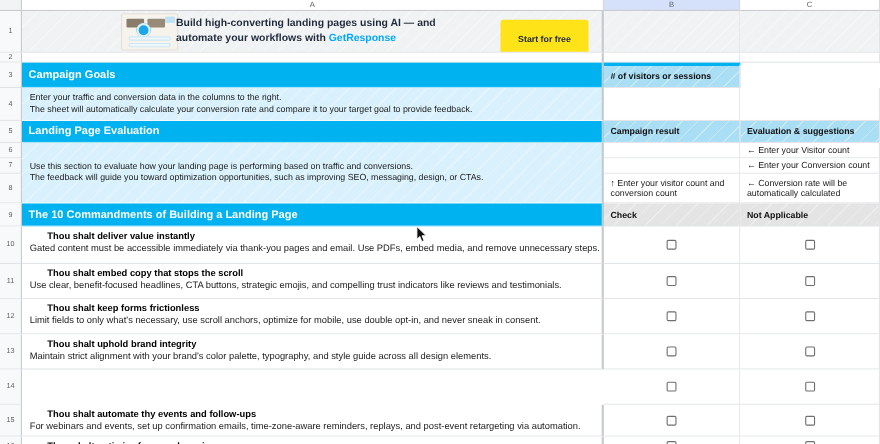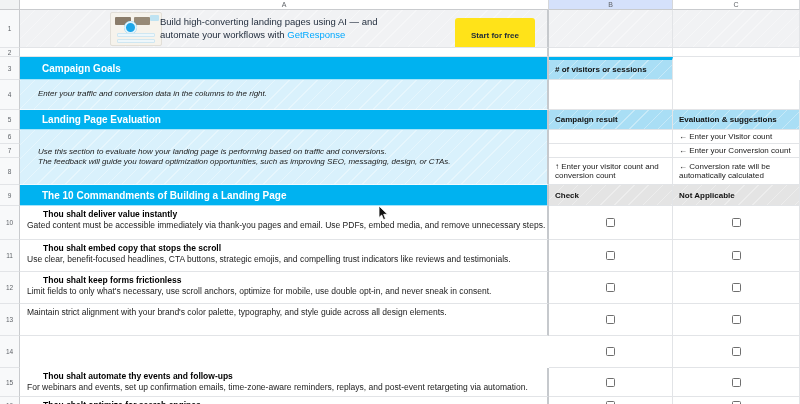--- a/index.html
+++ b/index.html
@@ -21,23 +21,23 @@
   .colhead { background:#ffffff; border-right:1px solid #d5d7da; border-bottom:1px solid #c9cbce;
     font-size:7px; color:#5f6368; display:flex; align-items:center; justify-content:center; }
   .colhead.sel { background:#d5e1fb; }
   .corner { background:#f1f3f4; border-right:1px solid #c9cbce; border-bottom:1px solid #c9cbce; }
   .gutter { background:#f8f9fa; border-right:1px solid #c9cbce; border-bottom:1px solid #e2e4e7;
     font-size:6.5px; color:#5f6368; display:flex; align-items:center; justify-content:center; }
 
   
   .pat { background-image:repeating-linear-gradient(135deg, rgba(255,255,255,.35) 0px, rgba(255,255,255,.35) 1px, transparent 1px, transparent 10px); }
   .cyanbar { background-color:#00b2f0; color:#fff; font-weight:bold; font-size:10px;
-    display:flex; align-items:center; padding-left:22px; border-bottom:1px solid rgba(255,255,255,.65); }
-  .infoblue { background-color:#d9f1fc; color:#1a1a1a; font-style:italic; font-size:8px; line-height:10.5px;
-    display:flex; flex-direction:column; justify-content:center; padding-left:18px; border-bottom:1px solid rgba(255,255,255,.65); }
+    display:flex; align-items:center; padding-left:6px; border-bottom:1px solid rgba(255,255,255,.65); }
+  .infoblue { background-color:#d9f1fc; color:#1a1a1a; font-size:8px; line-height:10.5px;
+    display:flex; flex-direction:column; justify-content:center; padding-left:7px; border-bottom:1px solid rgba(255,255,255,.65); }
   .hdrblue { background-color:#a9def5; font-weight:bold; font-size:8px; color:#111;
     display:flex; flex-direction:column; justify-content:center; padding:1px 6px; line-height:9.5px; }
   .hdrgray { background-color:#e4e4e4; font-weight:bold; font-size:8px; color:#111;
     display:flex; align-items:center; padding-left:6px; }
   .topcyan { border-top:3px solid #00b2f0; }
   .bannerbg { background-color:#f1f2f4; }
 
   .hint { font-size:8px; color:#1a1a1a; display:flex; align-items:center; padding-left:6px; }
   .hint2 { font-size:8px; color:#1a1a1a; line-height:9.5px; display:flex; flex-direction:column; justify-content:center; padding:1px 6px; }
 
@@ -52,21 +52,21 @@
   .banner { display:block; }
   .thumb { position:absolute; left:90px; top:2px; width:52px; height:34px; background:#f6f3ec;
     border:1px solid #e2dfd8; border-radius:2px; }
   .thumb .ph1 { position:absolute; left:4px; top:4px; width:16px; height:8px; background:#8a7c6a; border-radius:1px; }
   .thumb .ph2 { position:absolute; left:23px; top:4px; width:16px; height:8px; background:#978a77; border-radius:1px; }
   .thumb .ph3 { position:absolute; right:2px; top:2px; width:9px; height:6px; background:#bfe3f2; border-radius:1px; }
   .thumb .circ { position:absolute; left:13px; top:8px; width:13px; height:13px; border-radius:50%;
     background:#1da6e8; box-shadow:inset 0 0 0 2px rgba(255,255,255,.85); }
   .thumb .bar1,.thumb .bar2 { position:absolute; left:6px; right:6px; height:4px; background:#eef7fb; border:1px solid #cfe7f2; border-radius:1px; }
   .thumb .bar1 { bottom:8px; } .thumb .bar2 { bottom:2px; }
-  .btitle { position:absolute; left:140px; top:5px; width:300px; font-size:9.5px; font-weight:normal;
+  .btitle { position:absolute; left:140px; top:5px; width:300px; font-size:9.5px; font-weight:bold;
     color:#1e2a3a; line-height:13px; }
   .btitle .brand { color:#00a9ff; }
   .cta { position:absolute; left:435px; top:8px; width:80px; height:35px; background:#ffe319; color:#1e2a3a;
     font-weight:bold; font-size:8px; border:none; border-radius:3px; display:flex; align-items:center; justify-content:center;
     font-family:"Liberation Sans", sans-serif; cursor:pointer; }
 
   .cursor { position:absolute; left:378px; top:206px; z-index:50; pointer-events:none; }
 </style>
 </head>
 <body>
@@ -122,20 +122,21 @@
     </div>
   <div class="cell hdrblue pat topcyan" style="grid-area:4/3">
       <span># of visitors or sessions</span>
     </div>
 
   <div class="gutter" style="grid-area:5/1">
       <span>4</span>
     </div>
   <div class="cell acell infoblue pat" style="grid-area:5/2">
     <span>Enter your traffic and conversion data in the columns to the right.</span>
+    <span>The sheet will automatically calculate your conversion rate and compare it to your target goal to provide feedback.</span>
   </div>
   <div class="cell" style="grid-area:5/3"></div>
   <div class="cell" style="grid-area:5/4"></div>
 
   <div class="gutter" style="grid-area:6/1">
       <span>5</span>
     </div>
   <div class="cell acell cyanbar" style="grid-area:6/2">
       <span>Landing Page Evaluation</span>
     </div>
@@ -226,20 +227,21 @@
       <span class="cb"></span>
     </div>
   <div class="cell cbcell" style="grid-area:13/4">
       <span class="cb"></span>
     </div>
 
   <div class="gutter" style="grid-area:14/1">
       <span>13</span>
     </div>
   <div class="cell acell a-item" style="grid-area:14/2">
+    <div class="ttl">Thou shalt uphold brand integrity</div>
     <div class="desc">Maintain strict alignment with your brand's color palette, typography, and style guide across all design elements.</div>
   </div>
   <div class="cell cbcell" style="grid-area:14/3">
       <span class="cb"></span>
     </div>
   <div class="cell cbcell" style="grid-area:14/4">
       <span class="cb"></span>
     </div>
 
   <div class="gutter" style="grid-area:15/1">

